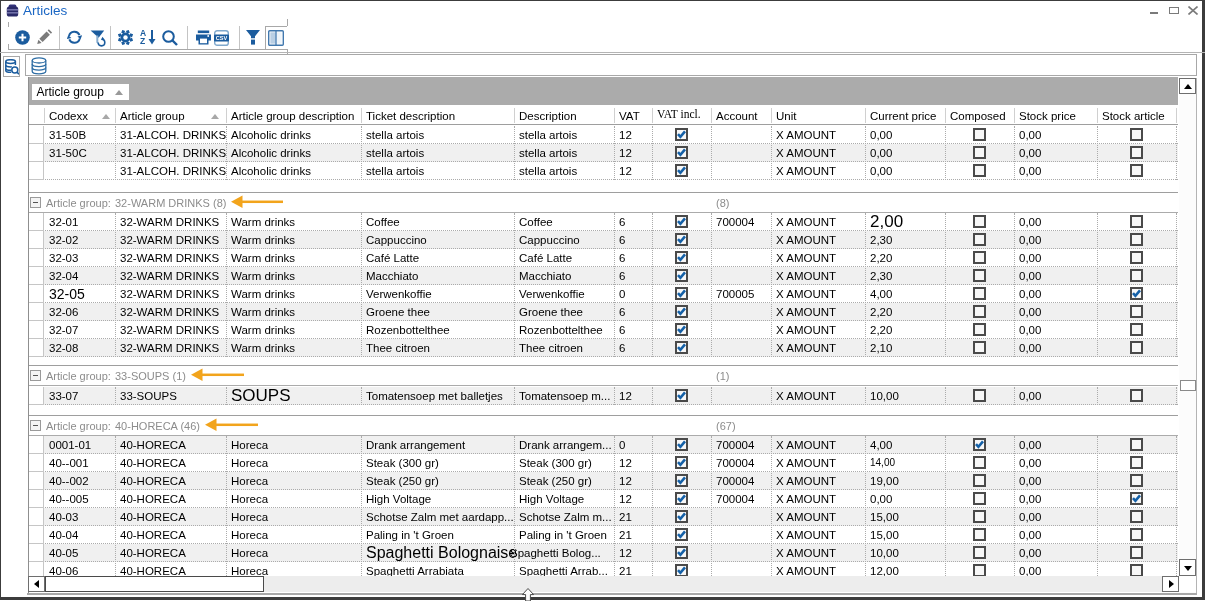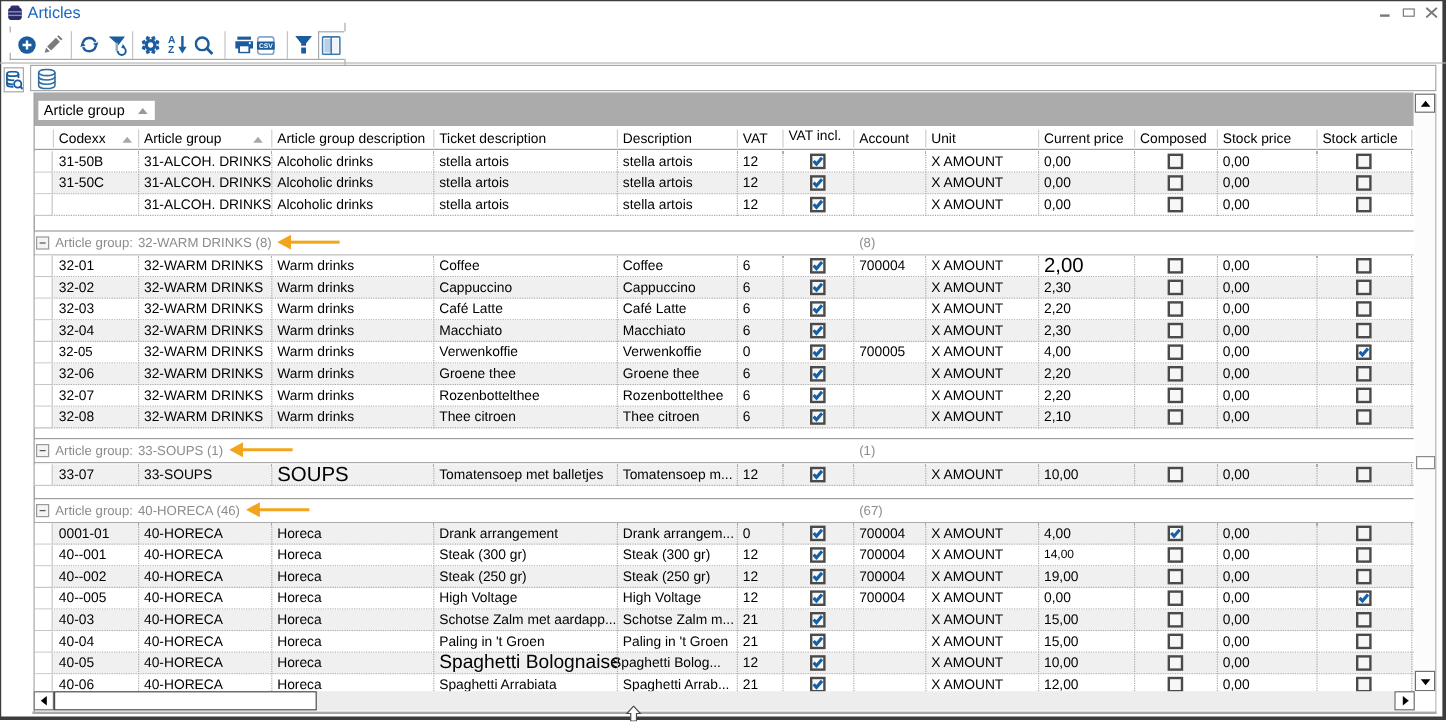--- a/index.html
+++ b/index.html
@@ -123,21 +123,21 @@
 <div style="position:absolute;left:36.5px;top:83.8px;width:90px;height:16px;font-size:12px;line-height:16px;color:#000;">Article group</div>
 <div style="position:absolute;left:114.5px;top:89.5px;width:0px;height:0px;border-left:4.5px solid transparent;border-right:4.5px solid transparent;border-bottom:5.5px solid #999;"></div>
 <div style="position:absolute;left:28px;top:77px;width:0px;height:517.3px;border-left:1px solid #8f8f8f;"></div>
 <div style="position:absolute;left:28.8px;top:105px;width:1149.2px;height:20.3px;background:#fff;border-bottom:1px solid #9e9e9e;"></div>
 <div style="position:absolute;left:49px;top:106.5px;width:68px;height:18px;font-size:11.5px;line-height:18px;color:#000;white-space:nowrap;overflow:hidden;">Codexx</div>
 <div style="position:absolute;left:120px;top:106.5px;width:108px;height:18px;font-size:11.5px;line-height:18px;color:#000;white-space:nowrap;overflow:hidden;">Article group</div>
 <div style="position:absolute;left:231px;top:106.5px;width:132px;height:18px;font-size:11.5px;line-height:18px;color:#000;white-space:nowrap;overflow:hidden;">Article group description</div>
 <div style="position:absolute;left:366px;top:106.5px;width:150px;height:18px;font-size:11.5px;line-height:18px;color:#000;white-space:nowrap;overflow:hidden;">Ticket description</div>
 <div style="position:absolute;left:519px;top:106.5px;width:97px;height:18px;font-size:11.5px;line-height:18px;color:#000;white-space:nowrap;overflow:hidden;">Description</div>
 <div style="position:absolute;left:619px;top:106.5px;width:35px;height:18px;font-size:11.5px;line-height:18px;color:#000;white-space:nowrap;overflow:hidden;">VAT</div>
-<div style="position:absolute;left:657px;top:105px;width:56px;height:18px;font-size:11.5px;line-height:18px;color:#000;white-space:nowrap;overflow:hidden;">VAT incl.</div>
+<div style="position:absolute;left:657px;top:105px;width:56px;height:18px;font-size:11.5px;line-height:18px;color:#000;white-space:nowrap;overflow:hidden;font-family:Liberation Serif, serif;">VAT incl.</div>
 <div style="position:absolute;left:716px;top:106.5px;width:57px;height:18px;font-size:11.5px;line-height:18px;color:#000;white-space:nowrap;overflow:hidden;">Account</div>
 <div style="position:absolute;left:776px;top:106.5px;width:91px;height:18px;font-size:11.5px;line-height:18px;color:#000;white-space:nowrap;overflow:hidden;">Unit</div>
 <div style="position:absolute;left:870px;top:106.5px;width:77px;height:18px;font-size:11.5px;line-height:18px;color:#000;white-space:nowrap;overflow:hidden;">Current price</div>
 <div style="position:absolute;left:950px;top:106.5px;width:66px;height:18px;font-size:11.5px;line-height:18px;color:#000;white-space:nowrap;overflow:hidden;">Composed</div>
 <div style="position:absolute;left:1019px;top:106.5px;width:80px;height:18px;font-size:11.5px;line-height:18px;color:#000;white-space:nowrap;overflow:hidden;">Stock price</div>
 <div style="position:absolute;left:1102px;top:106.5px;width:76px;height:18px;font-size:11.5px;line-height:18px;color:#000;white-space:nowrap;overflow:hidden;">Stock article</div>
 <div style="position:absolute;left:44px;top:107.5px;width:0px;height:15.5px;border-left:1px solid #d0d0d0;"></div>
 <div style="position:absolute;left:115px;top:107.5px;width:0px;height:15.5px;border-left:1px solid #d0d0d0;"></div>
 <div style="position:absolute;left:226px;top:107.5px;width:0px;height:15.5px;border-left:1px solid #d0d0d0;"></div>
 <div style="position:absolute;left:361px;top:107.5px;width:0px;height:15.5px;border-left:1px solid #d0d0d0;"></div>
@@ -301,21 +301,21 @@
 <div style="position:absolute;left:776px;top:266.6px;width:91px;height:18px;font-size:11.5px;line-height:18px;color:#000;white-space:nowrap;overflow:hidden;">X AMOUNT</div>
 <div style="position:absolute;left:675.0px;top:269.1px;width:13px;height:13px;border:2px solid #4a4a4a;background:#f7f7f7;">
     <svg width="9" height="9" viewBox="0 0 9 9" style="position:absolute;left:0;top:0">
       <path d="M1 4.2 L3.4 6.8 L8 1.4" stroke="#1460a7" stroke-width="2.6" fill="none"></path>
     </svg>
   </div>
 <div style="position:absolute;left:973.0px;top:269.1px;width:13px;height:13px;border:2px solid #4a4a4a;background:#f7f7f7;"></div>
 <div style="position:absolute;left:1130.0px;top:269.1px;width:13px;height:13px;border:2px solid #4a4a4a;background:#f7f7f7;"></div>
 <div style="position:absolute;left:28.8px;top:284.6px;width:1149.2px;height:18px;background:#fff;border-bottom:1px dotted #ababab;"></div>
 <div style="position:absolute;left:28.8px;top:284.6px;width:15.2px;height:18px;background:#fff;border-right:1px solid #c6c6c6;border-bottom:1px solid #c6c6c6;"></div>
-<div style="position:absolute;left:49px;top:284.6px;width:68px;height:18px;font-size:11px;line-height:18px;color:#000;white-space:nowrap;overflow:hidden;">32-05</div>
+<div style="position:absolute;left:49px;top:284.6px;width:68px;height:18px;font-size:14px;line-height:18px;color:#000;white-space:nowrap;overflow:hidden;">32-05</div>
 <div style="position:absolute;left:120px;top:284.6px;width:108px;height:18px;font-size:11.5px;line-height:18px;color:#000;white-space:nowrap;overflow:hidden;">32-WARM DRINKS</div>
 <div style="position:absolute;left:231px;top:284.6px;width:132px;height:18px;font-size:11.5px;line-height:18px;color:#000;white-space:nowrap;overflow:hidden;">Warm drinks</div>
 <div style="position:absolute;left:366px;top:284.6px;width:150px;height:18px;font-size:11.5px;line-height:18px;color:#000;white-space:nowrap;overflow:hidden;">Verwenkoffie</div>
 <div style="position:absolute;left:519px;top:284.6px;width:97px;height:18px;font-size:11.5px;line-height:18px;color:#000;white-space:nowrap;overflow:hidden;">Verwenkoffie</div>
 <div style="position:absolute;left:619px;top:284.6px;width:35px;height:18px;font-size:11.5px;line-height:18px;color:#000;white-space:nowrap;overflow:hidden;">0</div>
 <div style="position:absolute;left:716px;top:284.6px;width:57px;height:18px;font-size:11.5px;line-height:18px;color:#000;white-space:nowrap;overflow:hidden;">700005</div>
 <div style="position:absolute;left:870px;top:284.6px;width:77px;height:18px;font-size:11.5px;line-height:18px;color:#000;white-space:nowrap;overflow:hidden;">4,00</div>
 <div style="position:absolute;left:1019px;top:284.6px;width:80px;height:18px;font-size:11.5px;line-height:18px;color:#000;white-space:nowrap;overflow:hidden;">0,00</div>
 <div style="position:absolute;left:776px;top:284.6px;width:91px;height:18px;font-size:11.5px;line-height:18px;color:#000;white-space:nowrap;overflow:hidden;">X AMOUNT</div>
 <div style="position:absolute;left:675.0px;top:287.1px;width:13px;height:13px;border:2px solid #4a4a4a;background:#f7f7f7;">

